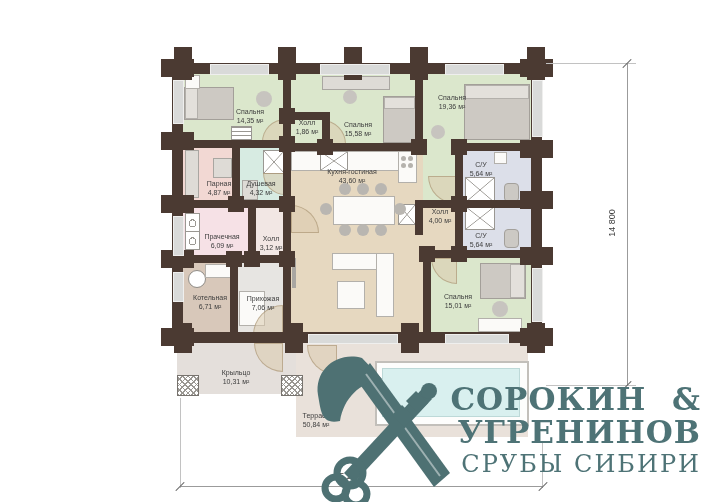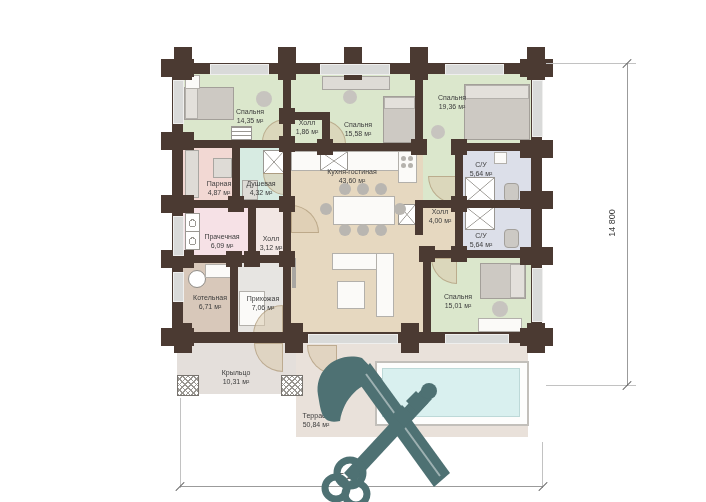--- a/index.html
+++ b/index.html
@@ -298,13 +298,18 @@
       <polygon points="56,146 46,136 124,52 134,62"></polygon>
       <circle cx="131" cy="54" r="8"></circle>
       <polygon points="108,64 118,54 130,66 120,76"></polygon>
       <polygon points="94,78 104,68 116,80 106,90"></polygon>
       <circle cx="52" cy="136" r="13" fill="none" stroke="#4e7173" stroke-width="7"></circle>
       <circle cx="38" cy="151" r="11" fill="none" stroke="#4e7173" stroke-width="7"></circle>
       <circle cx="58" cy="157" r="11" fill="none" stroke="#4e7173" stroke-width="7"></circle>
     </g>
   </svg>
 
+  <div class="logo">
+    <div class="l1">СОРОКИН &amp;</div>
+    <div class="l2">УГРЕНИНОВ</div>
+    <div class="l3">СРУБЫ СИБИРИ</div>
+  </div>
 </div>
 
 </body></html>

